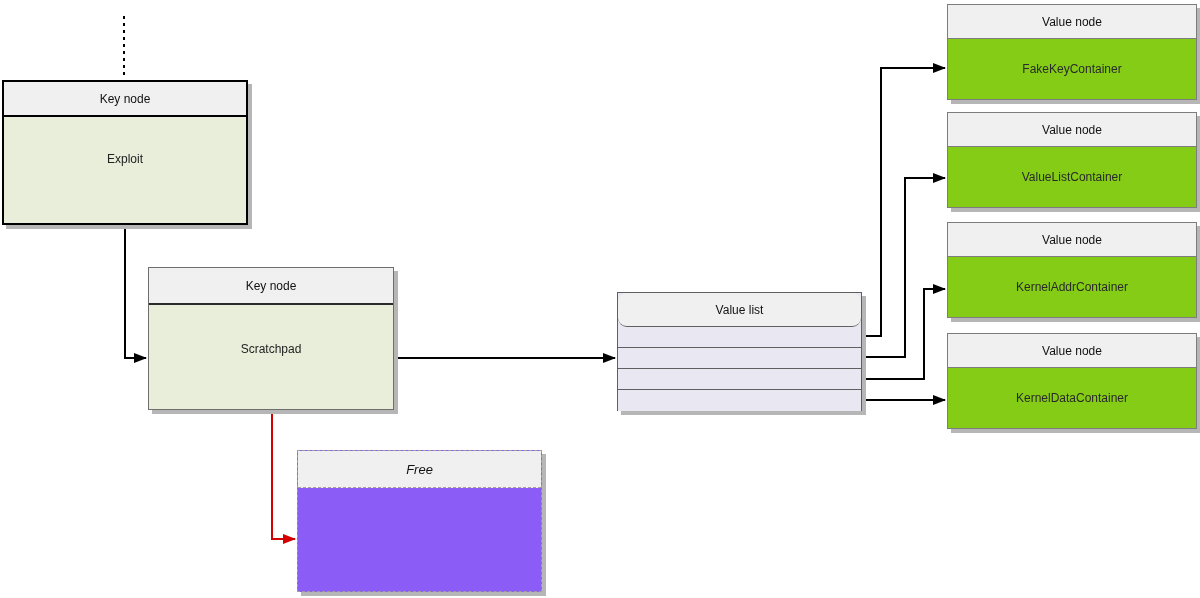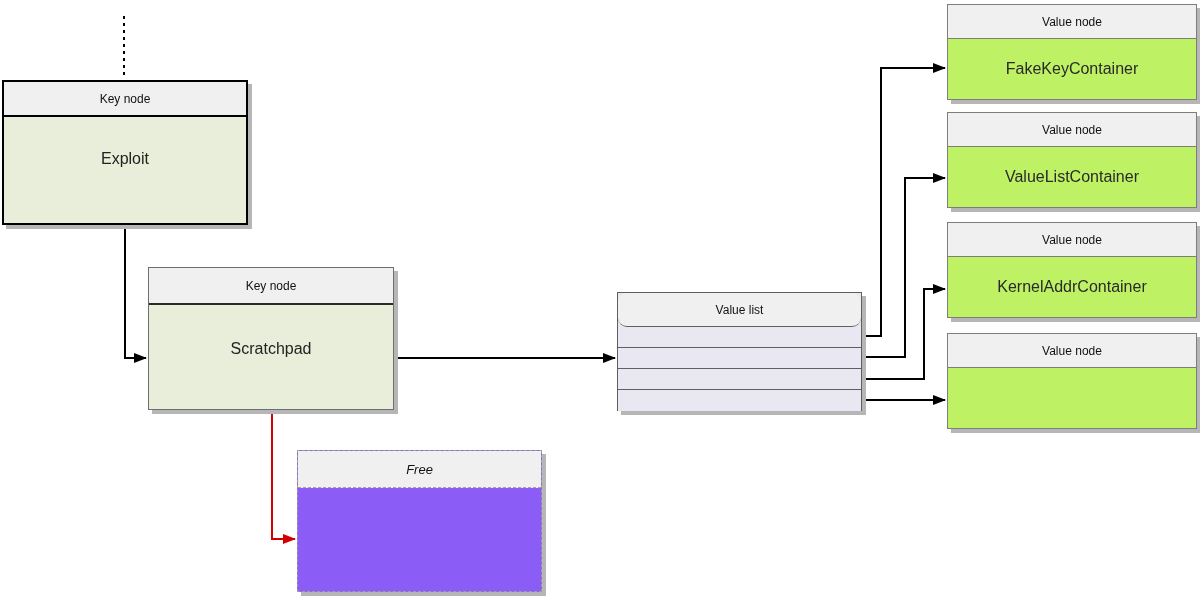--- a/index.html
+++ b/index.html
@@ -36,21 +36,21 @@
     font-size: 12px;
     color: #111111;
     width: 100%;
   }
 
   .box .bodyc {
     box-sizing: border-box;
     display: flex;
     align-items: center;
     justify-content: center;
-    font-size: 16px;
+    font-size: 12px;
     color: #222222;
     width: 100%;
   }
 
   
   #exploit { left: 2px; top: 80px; width: 246px; height: 145px;
              border: 2px solid #000000; background: #e8eeda; }
   #exploit .hdr  { height: 35px; border-bottom: 2px solid #000000; }
   #exploit .bodyc { height: 84px; }
 
@@ -63,21 +63,21 @@
   
   #value-list { left: 617px; top: 292px; width: 245px; height: 119px;
                 border: 1px solid #5f5f5f; background: #e9e8f2; }
   #value-list .hdr { height: 34px; border-bottom: 1px solid #5f5f5f; border-radius: 9px; }
   .vrow { box-sizing: border-box; height: 21px; background: #e9e8f2;
           border-bottom: 1px solid #5f5f5f; }
   .vrow:last-child { border-bottom: none; }
 
   
   .value-node { left: 947px; width: 250px; height: 96px;
-                border: 1px solid #7d7d7d; background: #bef264; }
+                border: 1px solid #7d7d7d; background: #84cc16; }
   .value-node .hdr  { height: 34px; border-bottom: 1px solid #7d7d7d; }
   .value-node .bodyc { height: 60px; color: #2a2a2a; }
   #vn-fake   { top: 4px;   }
   #vn-vlist  { top: 112px; }
   #vn-kaddr  { top: 222px; }
   #vn-kdata  { top: 333px; }
 
   
   #free { left: 297px; top: 450px; width: 245px; height: 142px;
           border: 1px dashed #9e9e9e; background: #8b5cf6; }
@@ -145,20 +145,21 @@
     <div class="bodyc">ValueListContainer</div>
   </div>
 
   <div class="box value-node" id="vn-kaddr">
     <div class="hdr">Value node</div>
     <div class="bodyc">KernelAddrContainer</div>
   </div>
 
   <div class="box value-node" id="vn-kdata">
     <div class="hdr">Value node</div>
+    <div class="bodyc">KernelDataContainer</div>
   </div>
 
   <div class="box" id="free">
     <div class="hdr">Free</div>
     <div class="bodyc"></div>
   </div>
 
 </div>
 
 </body></html>

